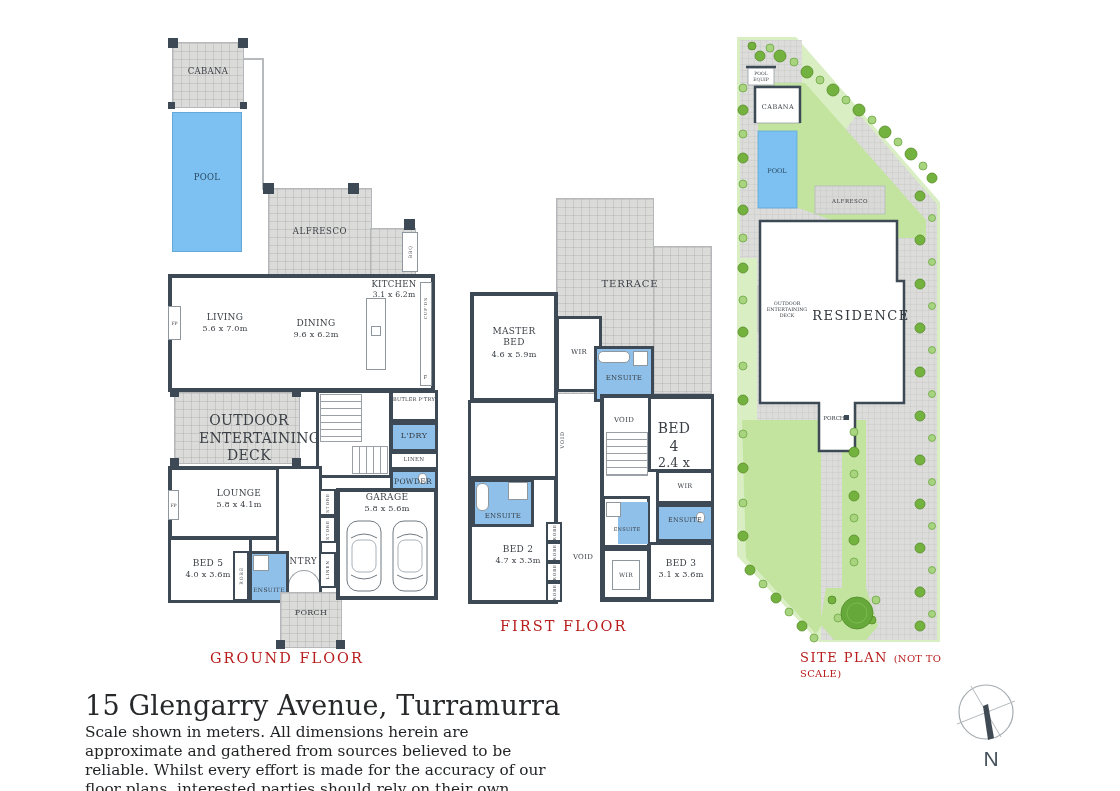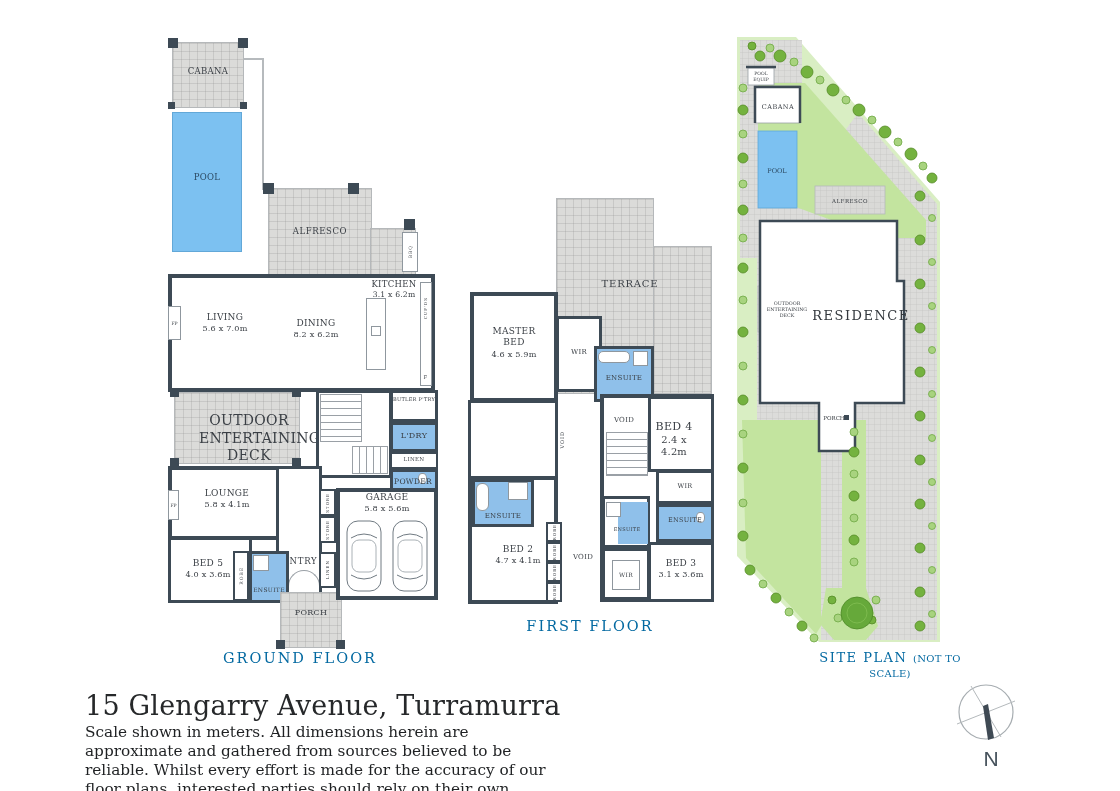--- a/index.html
+++ b/index.html
@@ -15,21 +15,21 @@
         background-size:8px 8px;border:1px solid #b5b8ba;box-sizing:border-box;}
   .lbl{position:absolute;text-align:center;line-height:1.25;letter-spacing:.3px;color:#3a3f45;}
   .dims{display:block;font-size:.9em;letter-spacing:.2px;}
   .vwrap{position:absolute;display:flex;align-items:center;justify-content:center;box-sizing:border-box;}
   .vtext{writing-mode:vertical-rl;transform:rotate(180deg);letter-spacing:1px;}
   .post{position:absolute;background:#3d4a55;}
   .fixture{position:absolute;background:#fff;border:1px solid #8f979e;box-sizing:border-box;}
   .steps-h{position:absolute;background-image:repeating-linear-gradient(180deg,#fff 0 6px,#9aa0a6 6px 7px);border:1px solid #9aa0a6;box-sizing:border-box;}
   .steps-v{position:absolute;background-image:repeating-linear-gradient(90deg,#fff 0 6px,#9aa0a6 6px 7px);border:1px solid #9aa0a6;box-sizing:border-box;}
   .arc{position:absolute;border:1px solid #9aa0a6;box-sizing:border-box;background:transparent;}
-  .caption{position:absolute;text-align:center;font-size:14.5px;letter-spacing:2px;color:#0369a1;}
+  .caption{position:absolute;text-align:left;font-size:14.5px;letter-spacing:2px;color:#b91c1c;}
   .line{position:absolute;background:#b6babd;}
 </style>
 </head>
 <body>
 
 <div class="canvas">
 
   <div>
 
     <div class="tile" style="left:172px;top:42px;width:72px;height:66px;"></div>
@@ -58,21 +58,21 @@
     <div class="room thick" style="left:168px;top:274px;width:267px;height:118px;"></div>
     <div class="fixture" style="left:168px;top:306px;width:13px;height:34px;display:flex;align-items:center;justify-content:center;">
       <span style="font-size:4.5px;">FP</span>
     </div>
     <div class="lbl" style="left:185px;top:312px;width:80px;font-size:9px;">
       <span>LIVING</span>
       <span class="dims">5.6 x 7.0m</span>
     </div>
     <div class="lbl" style="left:276px;top:318px;width:80px;font-size:9px;">
       <span>DINING</span>
-      <span class="dims">8.2 x 6.2m</span>
+      <span class="dims">9.6 x 6.2m</span>
     </div>
     <div class="lbl" style="left:356px;top:279px;width:76px;font-size:8.5px;">
       <span>KITCHEN</span>
       <span class="dims">3.1 x 6.2m</span>
     </div>
 
     <div class="fixture" style="left:366px;top:298px;width:20px;height:72px;"></div>
     <div class="fixture" style="left:371px;top:326px;width:10px;height:10px;"></div>
     <div class="fixture" style="left:420px;top:282px;width:12px;height:104px;"></div>
     <div class="vwrap" style="left:419px;top:290px;width:13px;height:36px;">
@@ -98,21 +98,21 @@
     <div class="room thin" style="left:390px;top:452px;width:48px;height:17px;"></div>
     <div class="lbl" style="left:390px;top:456px;width:48px;font-size:5.5px;">LINEN</div>
     <div class="room wet" style="left:390px;top:469px;width:48px;height:26px;"></div>
     <div class="fixture" style="left:418px;top:473px;width:9px;height:11px;border-radius:45%;"></div>
     <div class="lbl" style="left:390px;top:477px;width:46px;font-size:7.5px;">POWDER</div>
 
     <div class="room thick" style="left:168px;top:466px;width:112px;height:74px;"></div>
     <div class="fixture" style="left:168px;top:490px;width:11px;height:30px;display:flex;align-items:center;justify-content:center;">
       <span style="font-size:4.5px;">FP</span>
     </div>
-    <div class="lbl" style="left:184px;top:488px;width:86px;font-size:9px;">
+    <div class="lbl" style="left:196px;top:488px;width:86px;font-size:9px;">
       <span>LOUNGE</span>
       <span class="dims">5.8 x 4.1m</span>
     </div>
 
     <div class="room" style="left:276px;top:466px;width:46px;height:136px;"></div>
     <div class="lbl" style="left:278px;top:556px;width:44px;font-size:8.5px;letter-spacing:.8px;">ENTRY</div>
     <div class="arc" style="left:288px;top:570px;width:16px;height:16px;border-radius:100% 0 0 0;border-right:none;border-bottom:none;"></div>
     <div class="arc" style="left:304px;top:570px;width:16px;height:16px;border-radius:0 100% 0 0;border-left:none;border-bottom:none;"></div>
 
     <div class="room" style="left:168px;top:537px;width:84px;height:66px;"></div>
@@ -189,41 +189,41 @@
       <span class="vtext" style="font-size:5px;">VOID</span>
     </div>
 
     <div class="room thick" style="left:468px;top:476px;width:90px;height:128px;"></div>
     <div class="room wet" style="left:472px;top:479px;width:62px;height:48px;"></div>
     <div class="fixture" style="left:476px;top:483px;width:13px;height:28px;border-radius:6px;"></div>
     <div class="fixture" style="left:508px;top:482px;width:20px;height:18px;"></div>
     <div class="lbl" style="left:472px;top:512px;width:62px;font-size:7px;">ENSUITE</div>
     <div class="lbl" style="left:486px;top:544px;width:64px;font-size:9px;">
       <span>BED 2</span>
-      <span class="dims">4.7 x 4.1m</span>
+      <span class="dims">4.7 x 3.3m</span>
     </div>
     <div class="vwrap room thin" style="left:546px;top:522px;width:16px;height:20px;">
       <span class="vtext" style="font-size:4px;">ROBE</span>
     </div>
     <div class="vwrap room thin" style="left:546px;top:542px;width:16px;height:20px;">
       <span class="vtext" style="font-size:4px;">ROBE</span>
     </div>
     <div class="vwrap room thin" style="left:546px;top:562px;width:16px;height:20px;">
       <span class="vtext" style="font-size:4px;">ROBE</span>
     </div>
     <div class="vwrap room thin" style="left:546px;top:582px;width:16px;height:20px;">
       <span class="vtext" style="font-size:4px;">ROBE</span>
     </div>
     <div class="lbl" style="left:564px;top:553px;width:38px;font-size:7px;">VOID</div>
 
     <div class="room thick" style="left:600px;top:394px;width:114px;height:208px;"></div>
     <div class="lbl" style="left:602px;top:416px;width:44px;font-size:7px;">VOID</div>
     <div class="steps-h" style="left:606px;top:432px;width:42px;height:44px;"></div>
     <div class="room" style="left:648px;top:396px;width:66px;height:76px;"></div>
-    <div class="lbl" style="left:652px;top:420px;width:44px;font-size:11px;">
+    <div class="lbl" style="left:652px;top:420px;width:44px;font-size:14px;">
       <span>BED 4</span>
       <span class="dims">2.4 x 4.2m</span>
     </div>
     <div class="room" style="left:656px;top:470px;width:58px;height:34px;"></div>
     <div class="lbl" style="left:656px;top:482px;width:58px;font-size:6.5px;">WIR</div>
     <div class="room wet" style="left:656px;top:504px;width:58px;height:38px;"></div>
     <div class="fixture" style="left:696px;top:512px;width:9px;height:11px;border-radius:45%;"></div>
     <div class="lbl" style="left:656px;top:516px;width:58px;font-size:6.5px;">ENSUITE</div>
     <div class="room" style="left:602px;top:496px;width:48px;height:52px;"></div>
     <div style="position:absolute;left:618px;top:502px;width:30px;height:42px;background:#8fc0ea;"></div>

